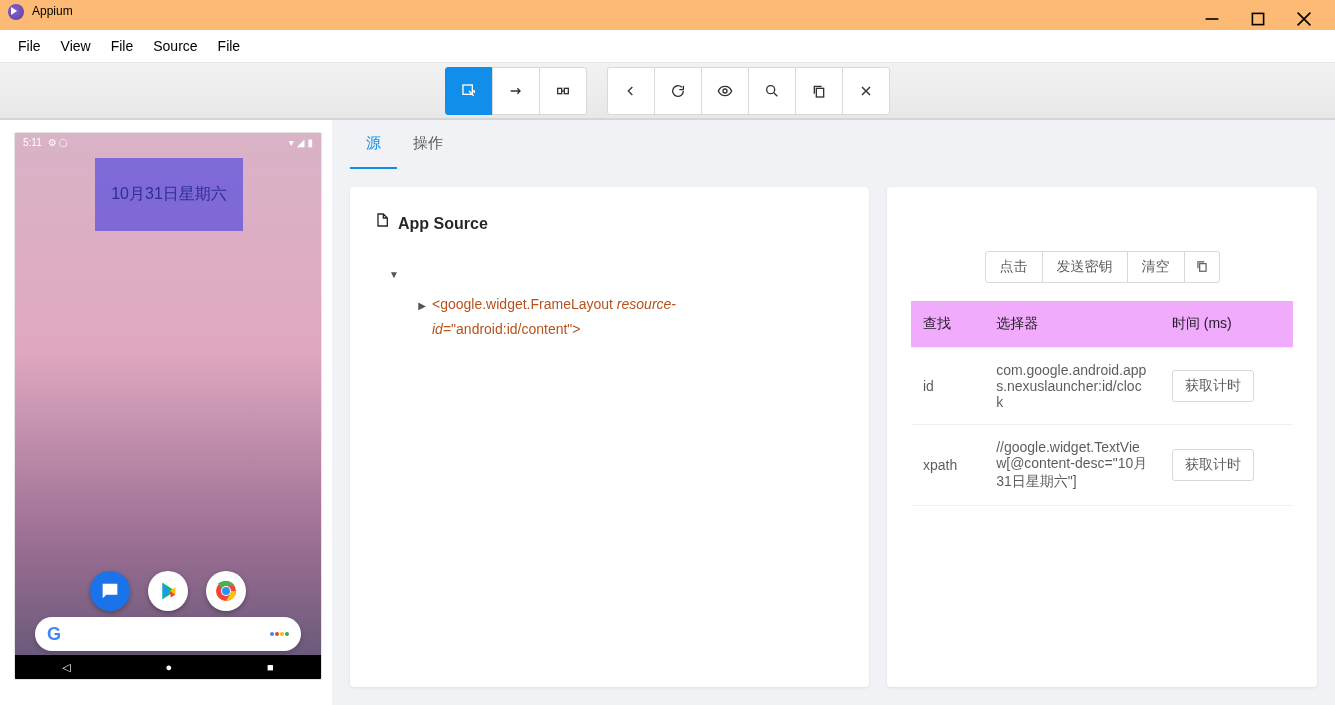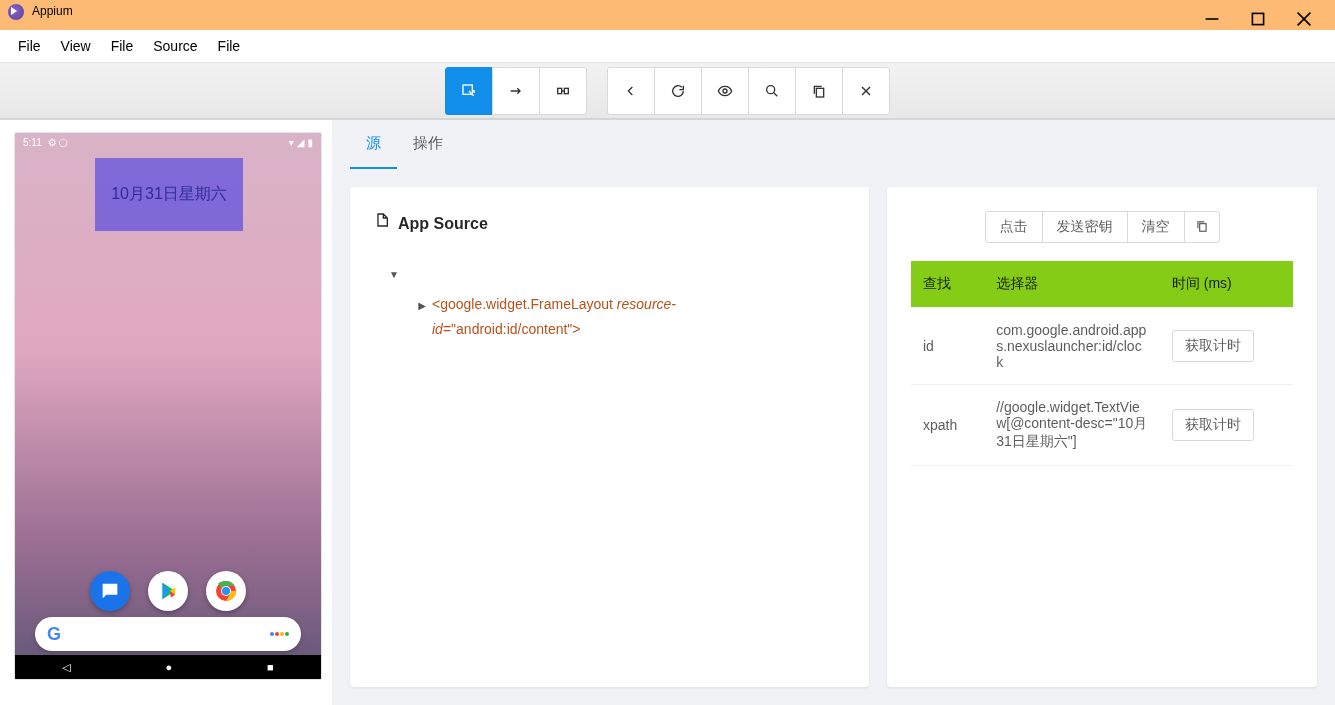--- a/index.html
+++ b/index.html
@@ -61,27 +61,27 @@
 .tree { padding-left: 10px; font-size: 14px; }
 .tree-row { display: flex; align-items: flex-start; padding: 4px 0; line-height: 1.8; }
 .tree-caret { width: 20px; color: #555; text-align: center; font-size: 10px; cursor: pointer; margin-top: 5px; }
 .tree-child { margin-left: 28px; }
 .tag-text { color: #b8521d; font-style: normal; }
 .tag-punct { color: #b8521d; }
 .attr-name { color: #b8521d; font-style: italic; }
 .attr-val { color: #b8521d; }
 
 
-.action-row { display: flex; justify-content: center; gap: 0; margin-bottom: 18px; }
+.action-row { display: flex; justify-content: center; gap: 0; margin-bottom: 18px; margin-top: 40px; }
 .act-btn { padding: 6px 14px; border: 1px solid #d9d9d9; background: #fff; font-size: 14px; color: rgba(0,0,0,0.65); margin-left: -1px; }
 .act-btn:first-child { border-top-left-radius: 3px; border-bottom-left-radius: 3px; margin-left:0; }
 .act-btn:last-child { border-top-right-radius: 3px; border-bottom-right-radius: 3px; padding: 6px 10px; }
 .tbl { width: 100%; border-collapse: collapse; }
 .tbl th, .tbl td { padding: 14px 12px; text-align: left; font-size: 14px; border-bottom: 1px solid #f0f0f0; vertical-align: middle; }
-.tbl th { background: #84cc16; color: rgba(0,0,0,0.85); font-weight: 500; }
+.tbl th { background: #f0abfc; color: rgba(0,0,0,0.85); font-weight: 500; }
 .tbl td { color: rgba(0,0,0,0.65); word-break: break-all; }
 .tbl td:nth-child(2) { max-width: 140px; }
 .timing-btn { padding: 6px 12px; border: 1px solid #d9d9d9; background: #fff; font-size: 14px; color: rgba(0,0,0,0.65); border-radius: 3px; white-space: nowrap; }
 
 
 .svg-icon { width: 16px; height: 16px; }
 </style>
 </head>
 <body>
 

